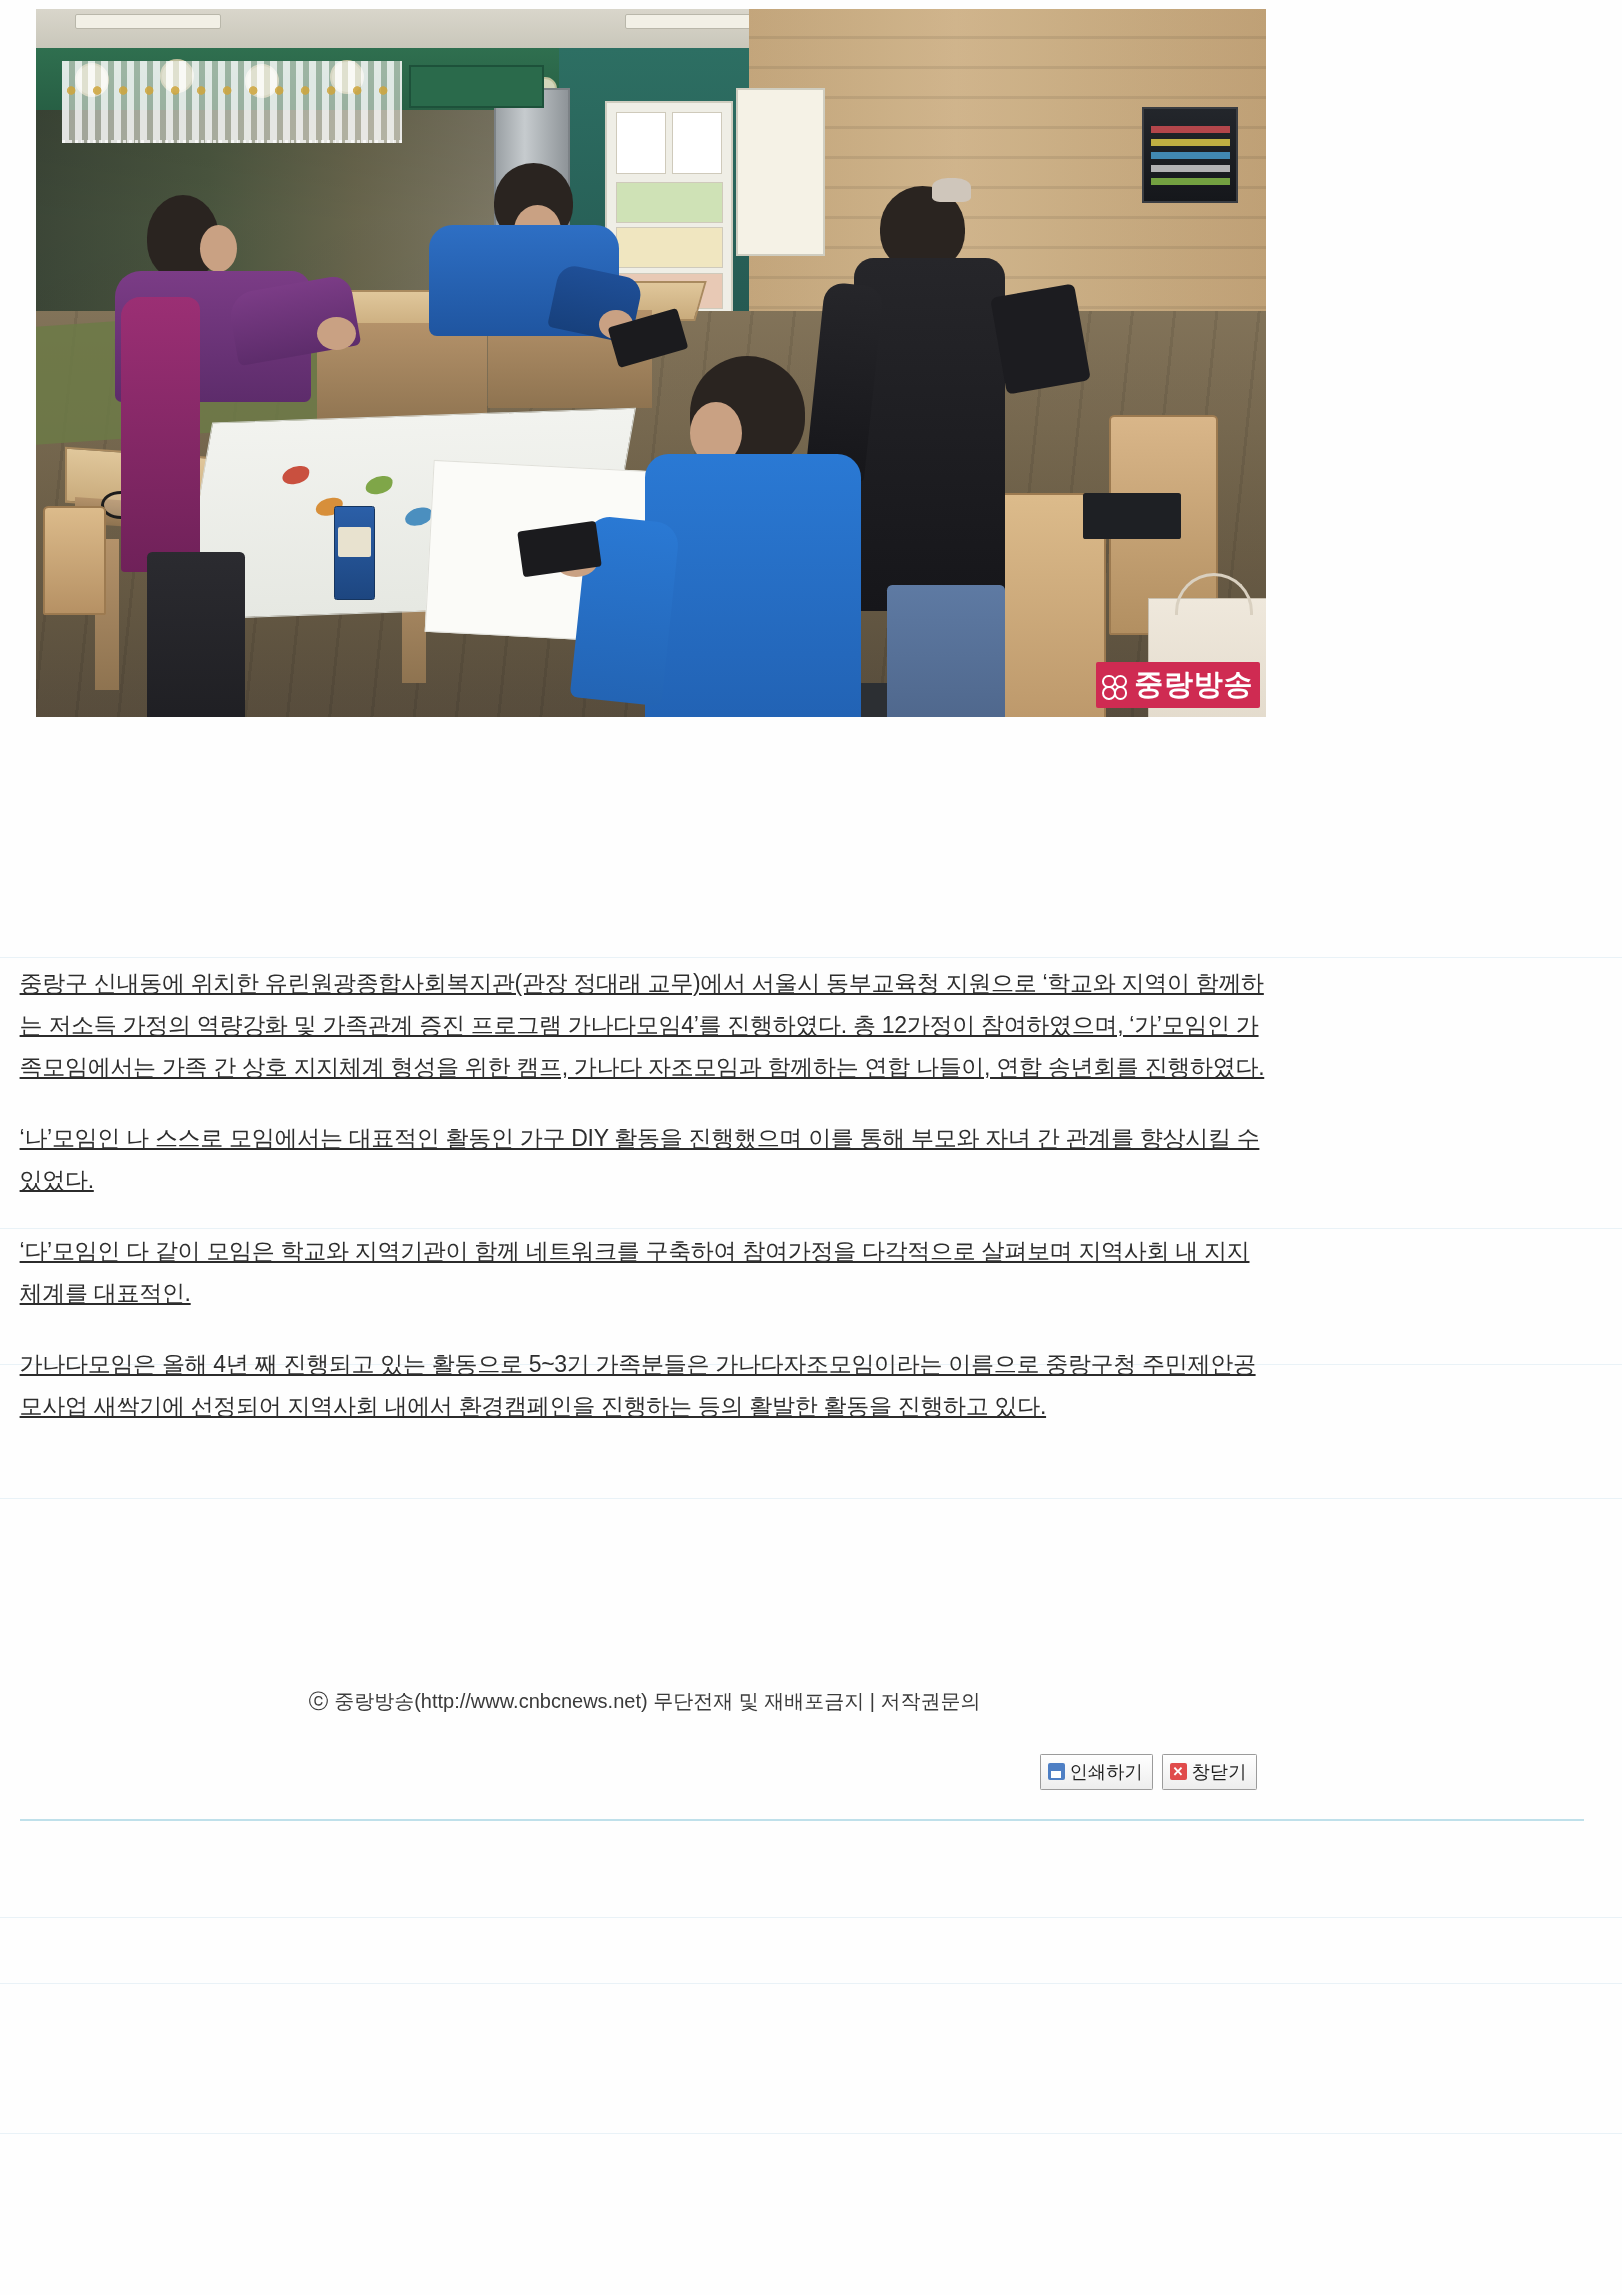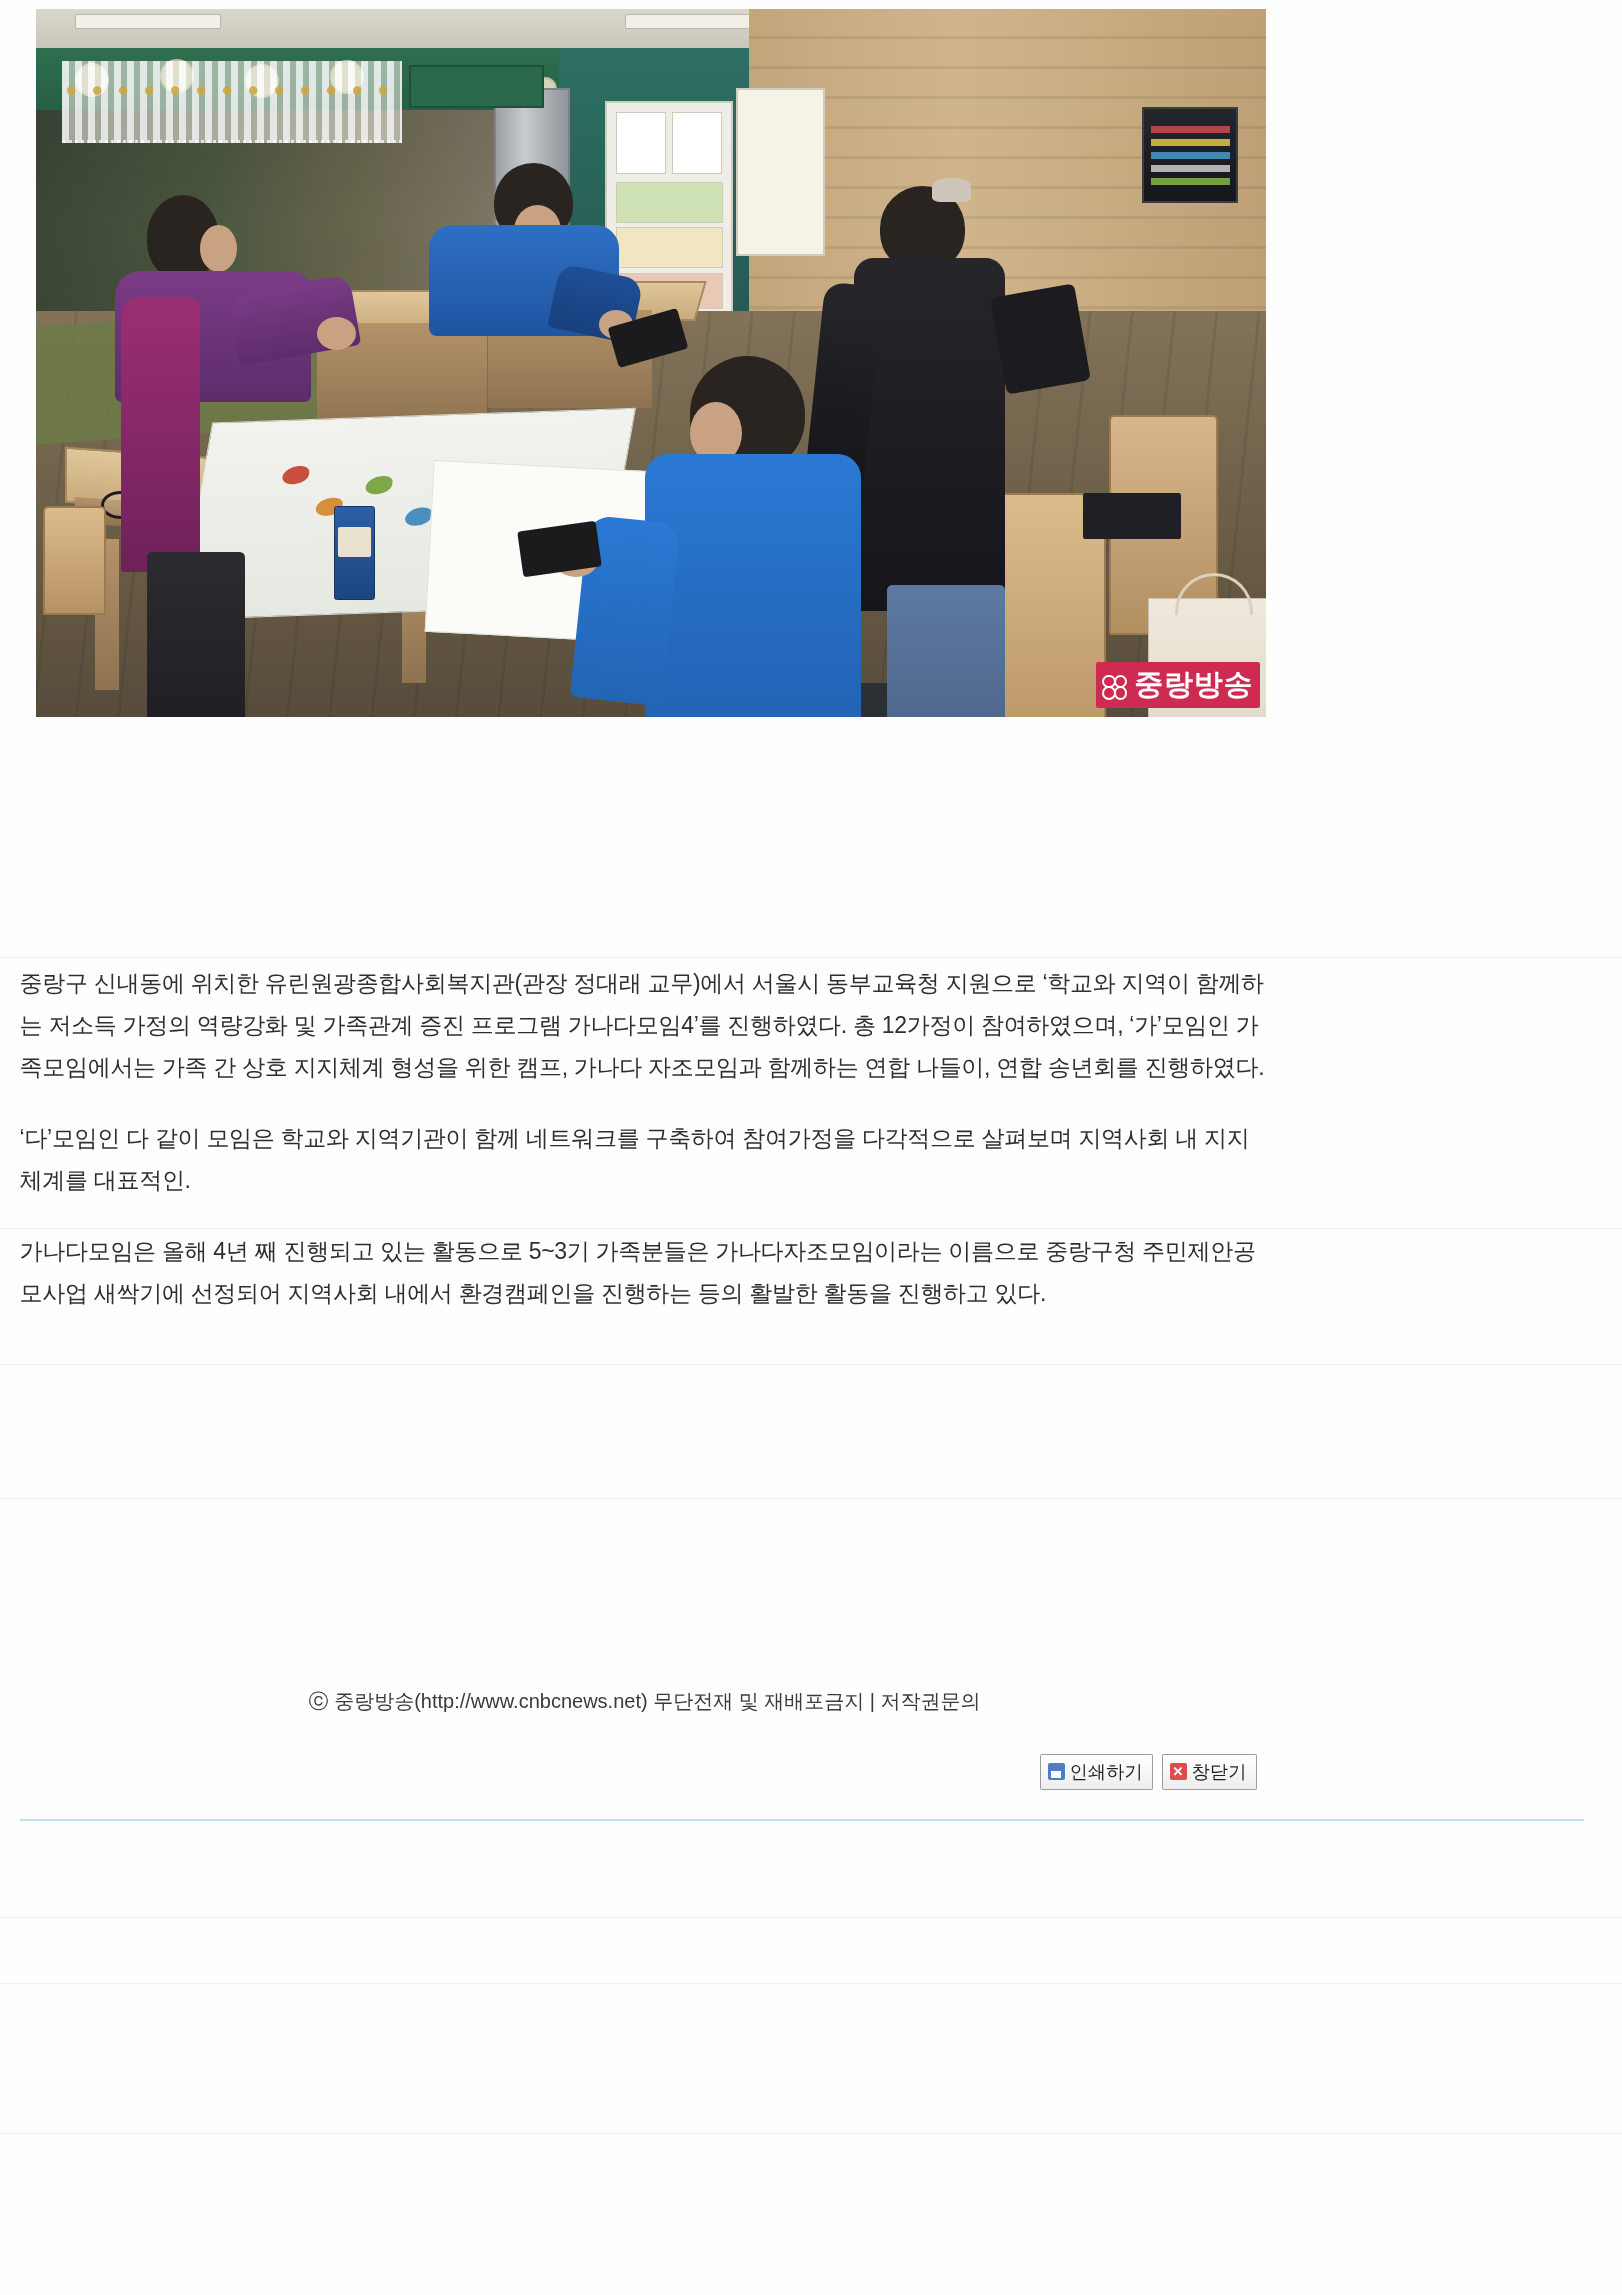--- a/index.html
+++ b/index.html
@@ -321,20 +321,21 @@
     border-bottom: none;
     border-radius: 39px 39px 0 0;
   }
 
   
   .article {
     position: absolute;
     left: 19.6px;
     top: 962px;
     width: 1250px;
+    text-decoration: underline;
   }
   .para {
     font-size: 23px;
     line-height: 42px;
     letter-spacing: -0.3px;
     color: #2e2e2e;
     margin: 0 0 29px 0;
     font-family: "Liberation Sans", sans-serif;
   }
   .copyright {
@@ -544,20 +545,21 @@
           <span style="left:11.8px; top:14.4px;"></span>
         </div>
         <div class="watermark-text">중랑방송</div>
       </div>
 
     </div>
   </div>
 
   <div class="article">
     <p class="para">중랑구 신내동에 위치한 유린원광종합사회복지관(관장 정대래 교무)에서 서울시 동부교육청 지원으로 ‘학교와 지역이 함께하는 저소득 가정의 역량강화 및 가족관계 증진 프로그램 가나다모임4’를 진행하였다. 총 12가정이 참여하였으며, ‘가’모임인 가족모임에서는 가족 간 상호 지지체계 형성을 위한 캠프, 가나다 자조모임과 함께하는 연합 나들이, 연합 송년회를 진행하였다.</p>
+    <p class="para">‘나’모임인 나 스스로 모임에서는 대표적인 활동인 가구 DIY 활동을 진행했으며 이를 통해 부모와 자녀 간 관계를 향상시킬 수 있었다.</p>
     <p class="para">‘다’모임인 다 같이 모임은 학교와 지역기관이 함께 네트워크를 구축하여 참여가정을 다각적으로 살펴보며 지역사회 내 지지체계를 대표적인.</p>
     <p class="para">가나다모임은 올해 4년 째 진행되고 있는 활동으로 5~3기 가족분들은 가나다자조모임이라는 이름으로 중랑구청 주민제안공모사업 새싹기에 선정되어 지역사회 내에서 환경캠페인을 진행하는 등의 활발한 활동을 진행하고 있다.</p>
   </div>
 
   <div class="copyright">ⓒ 중랑방송(http://www.cnbcnews.net) 무단전재 및 재배포금지 | 저작권문의</div>
 
   <div class="btn-row">
     <div class="btn">
       <span class="btn-ico ico-print"></span>
       <span>인쇄하기</span>

